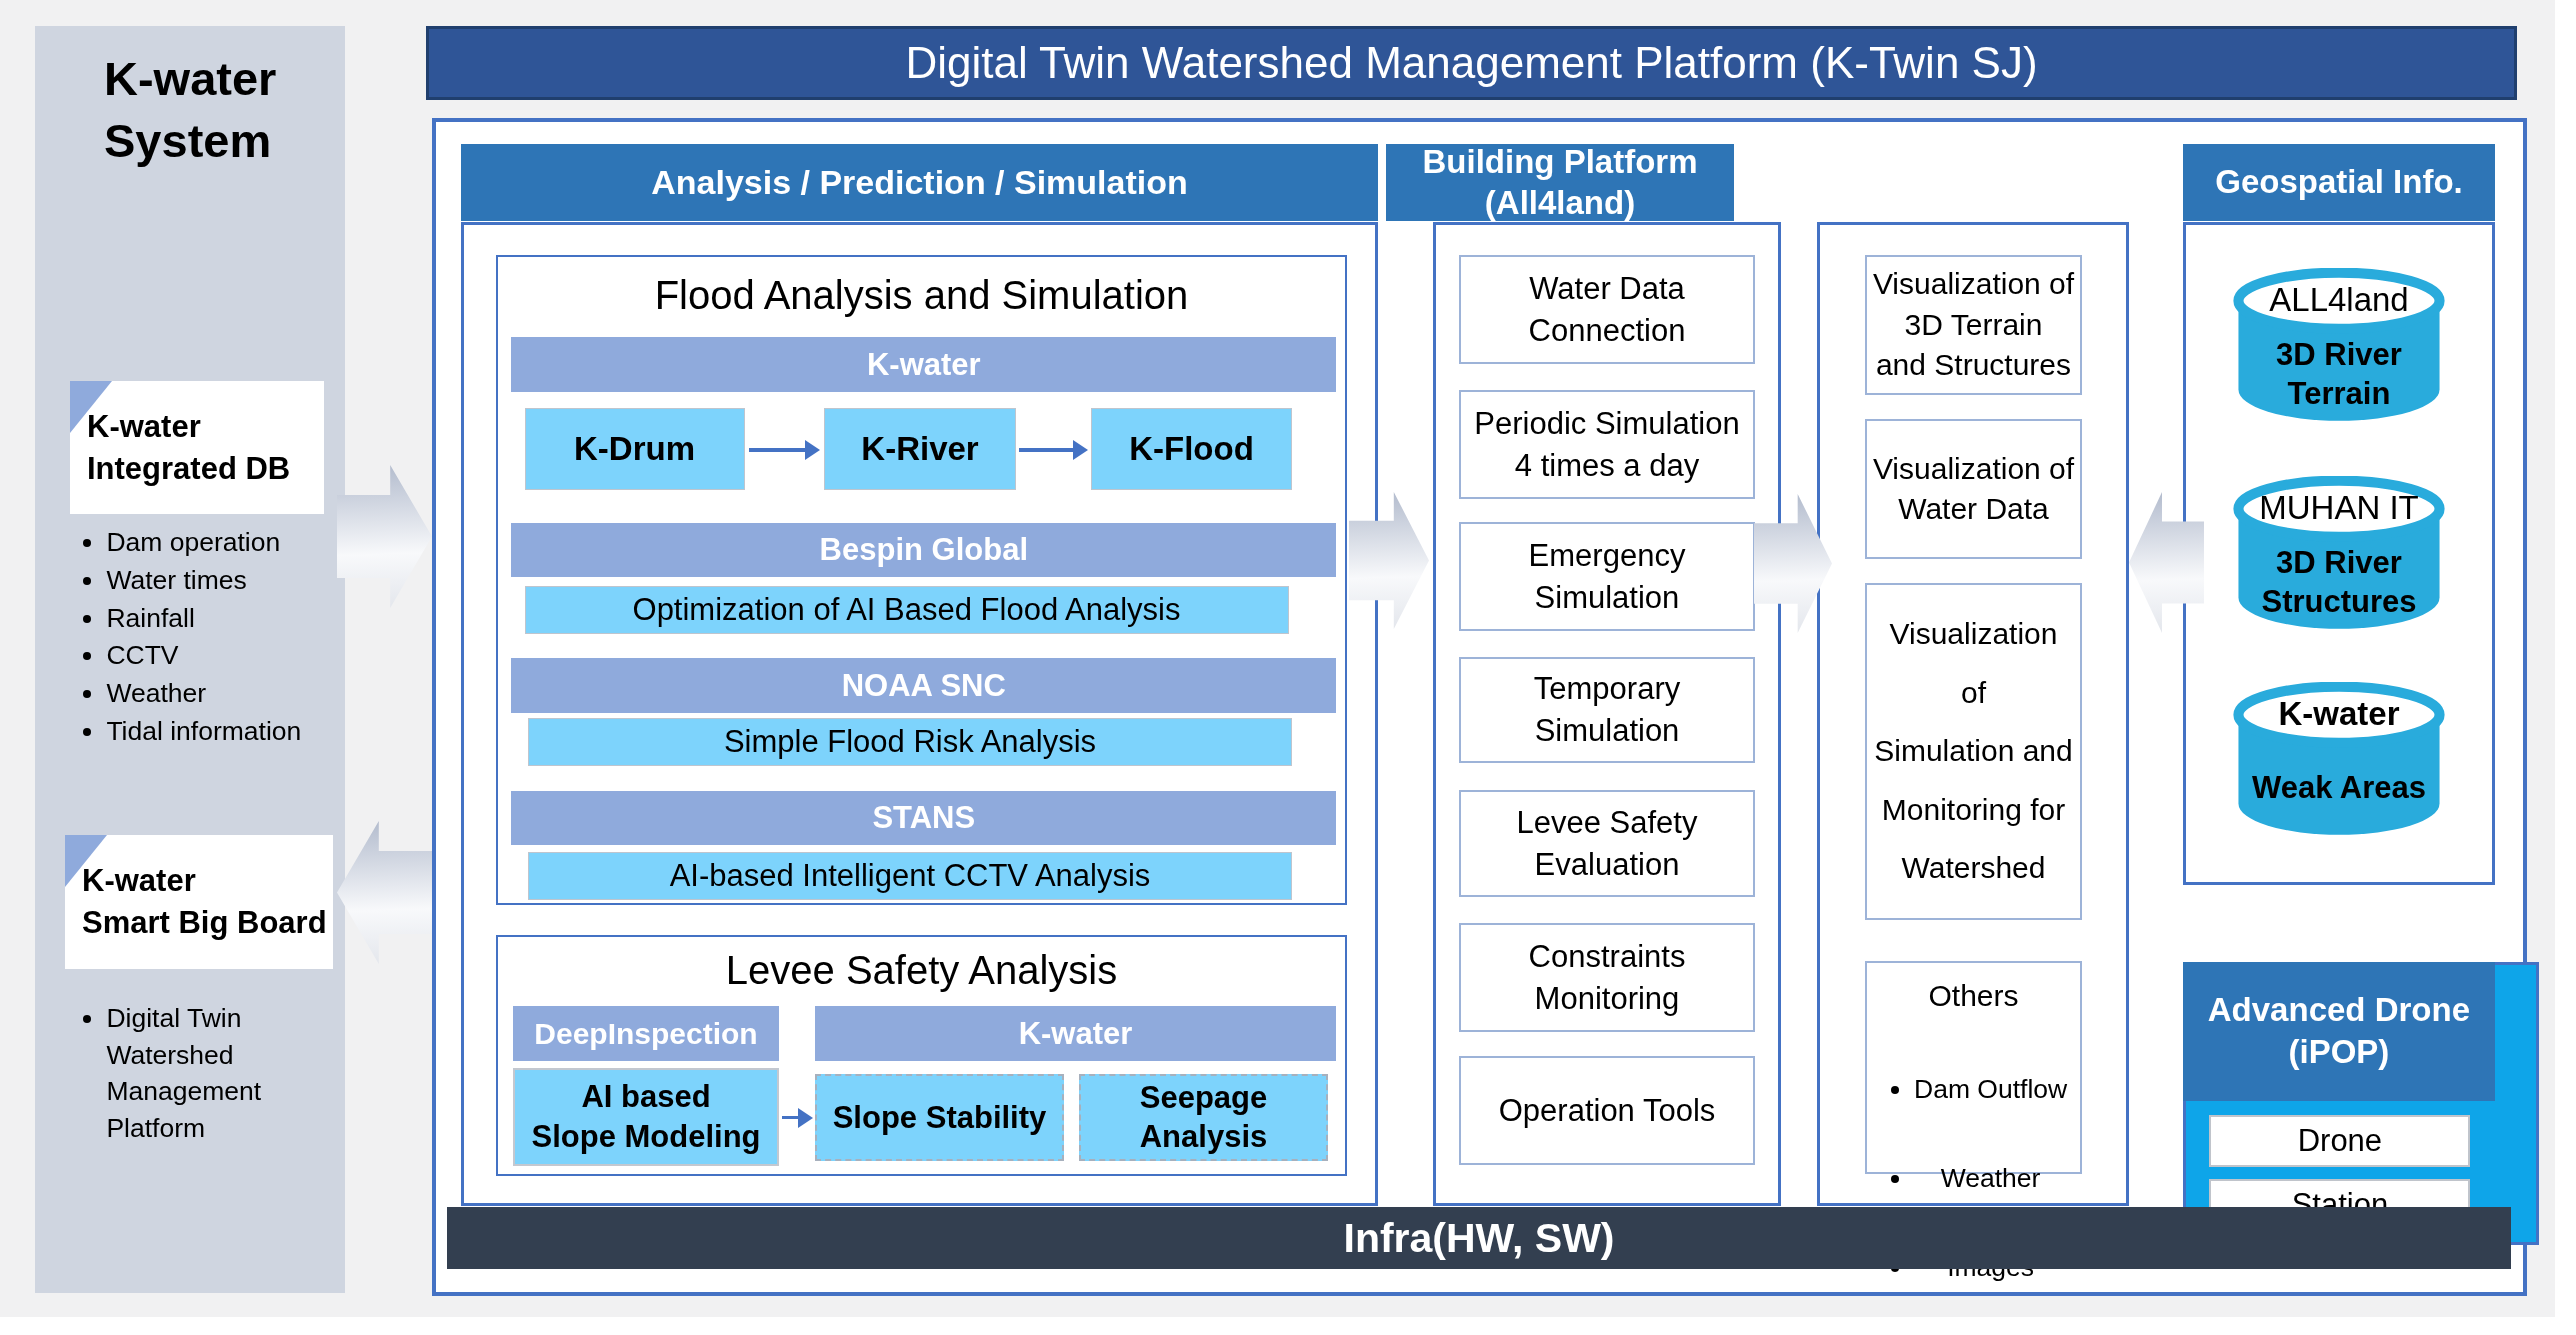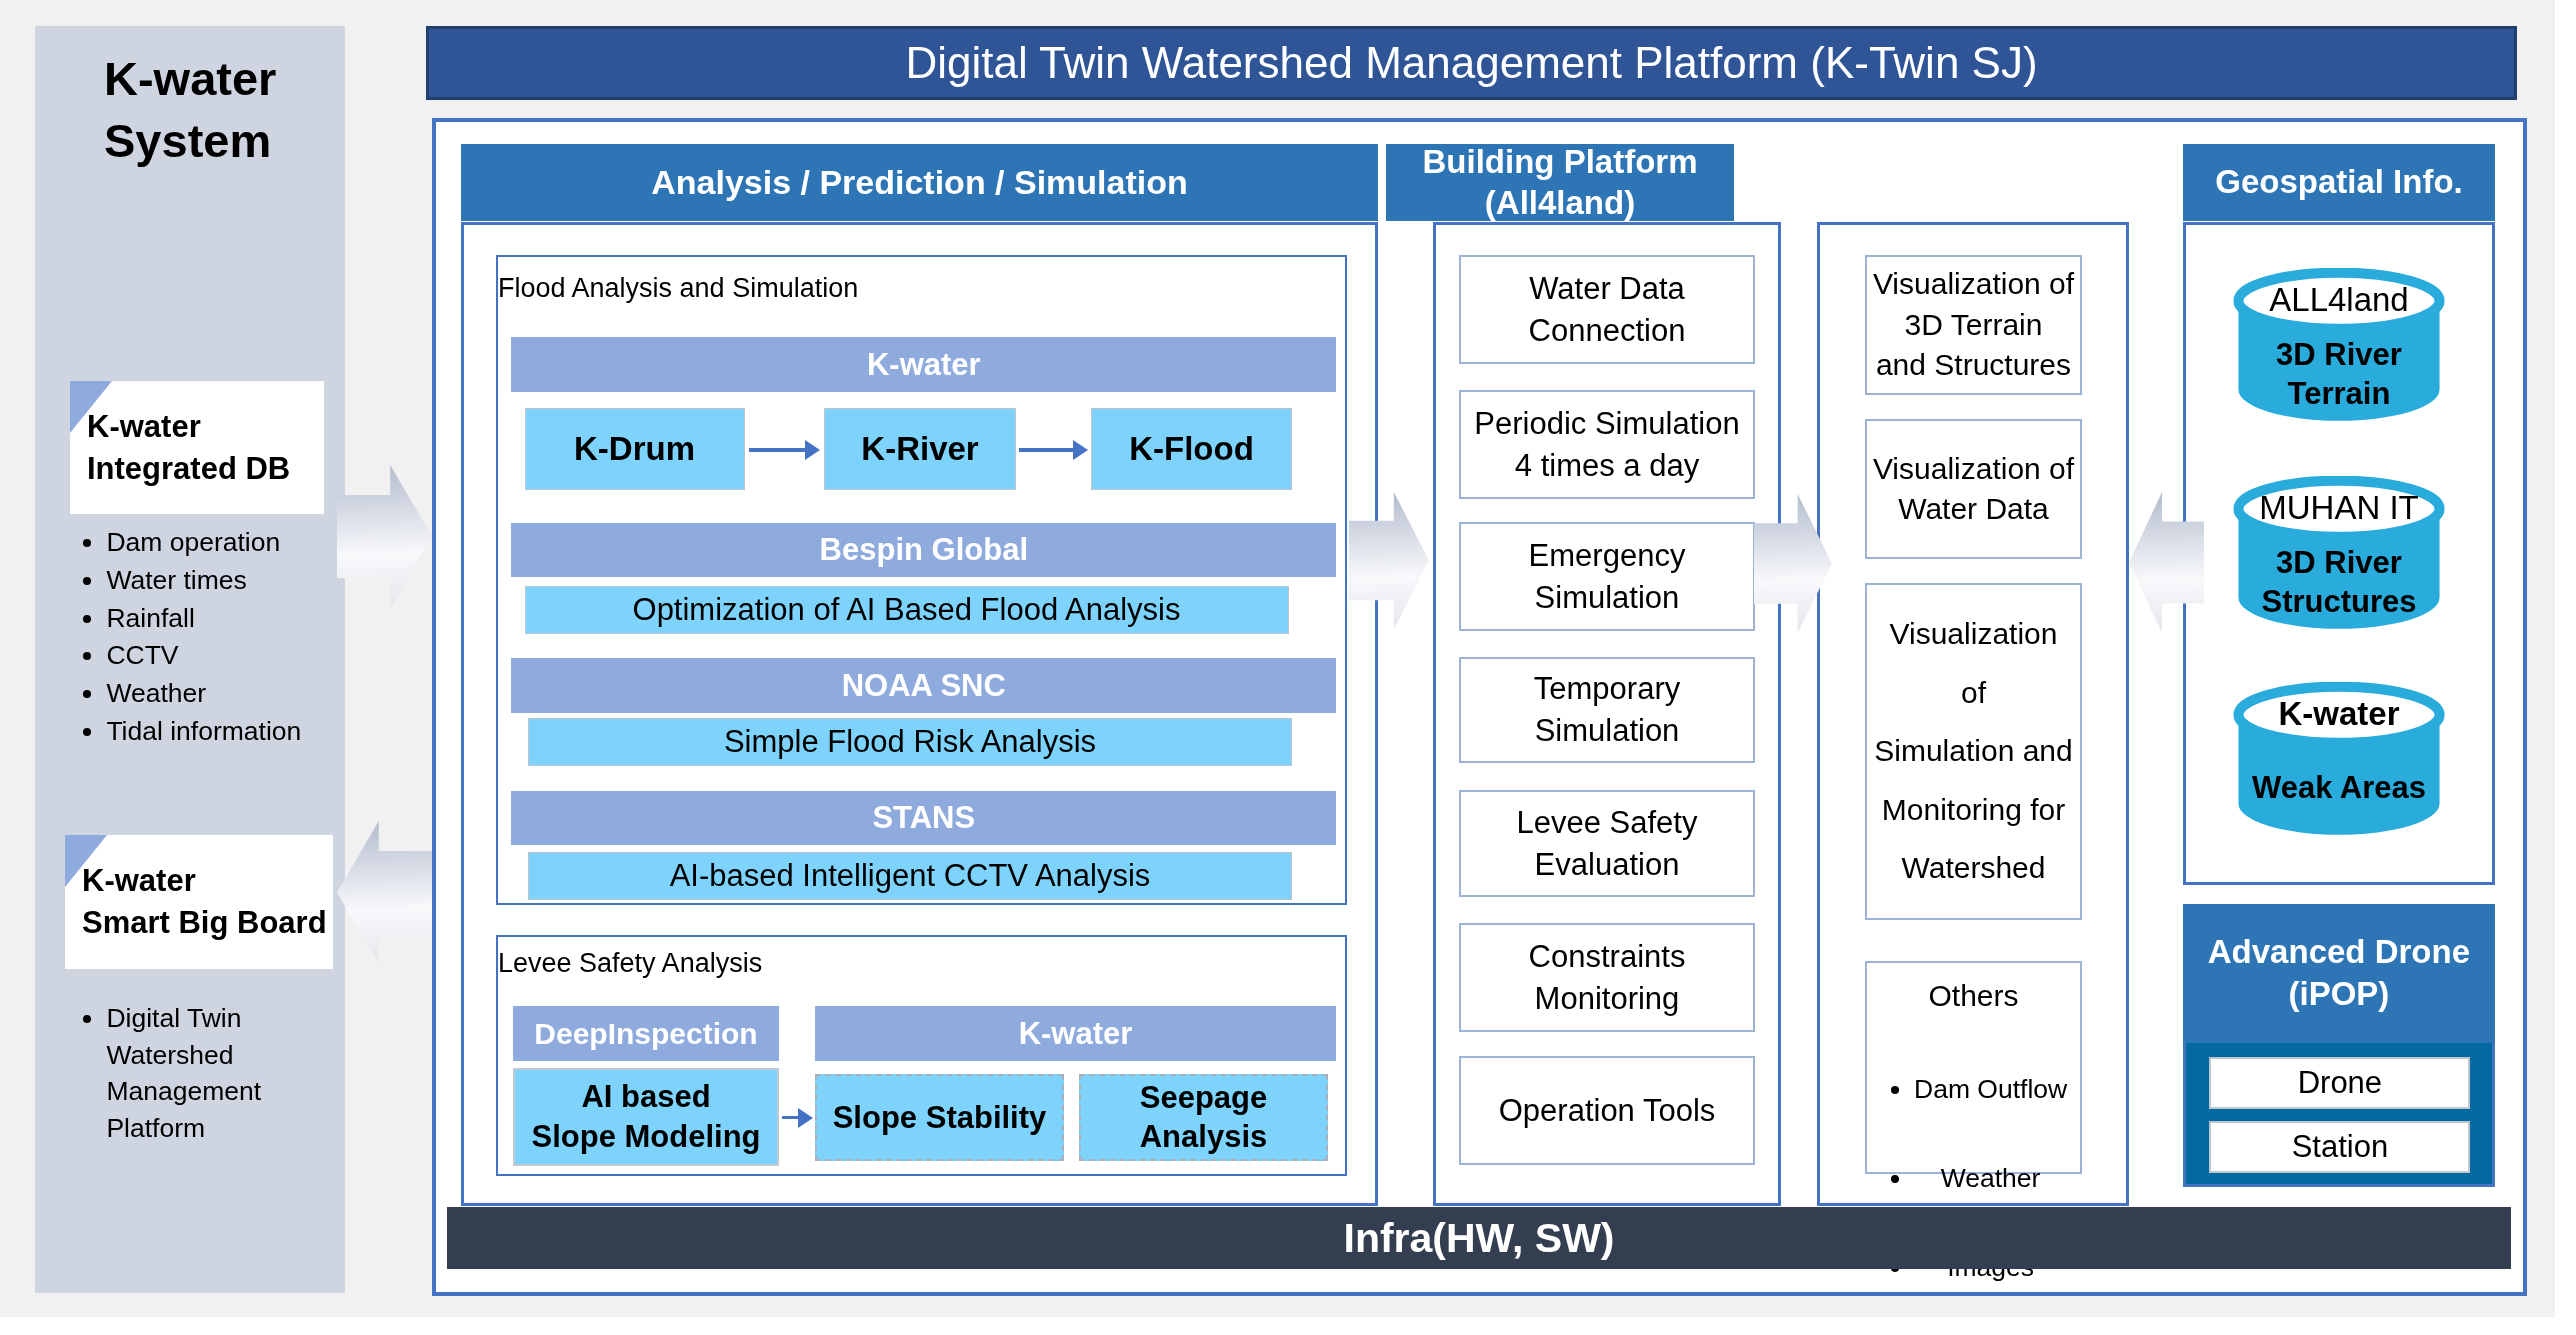--- a/index.html
+++ b/index.html
@@ -29,21 +29,21 @@
          clip-path:polygon(100% 21%,44% 21%,44% 0,0 50%,44% 100%,44% 79%,100% 79%);z-index:6;}
 
   
   .banner{left:426px;top:26px;width:2091px;height:74px;background:#2f5597;border:3.1px solid #203f6e;
           color:#fff;font-size:44px;font-weight:normal;}
   .main-border{left:432px;top:118px;width:2095px;height:1178px;background:#fff;border:4.7px solid #4472c4;}
   .col-header{background:#2e75b6;color:#fff;font-weight:bold;font-size:34px;line-height:1.22;z-index:3;}
   .col-body{background:#fff;border:3.1px solid #4472c4;z-index:2;}
 
   .sub-box{position:absolute;background:#fff;border:2.3px solid #4472c4;box-sizing:border-box;}
-  .sub-title{position:absolute;left:0;right:0;font-size:27px;}
+  .sub-title{position:absolute;left:0;right:0;text-align:center;font-size:40px;}
   .bar{position:absolute;background:#8faadc;color:#fff;font-weight:bold;font-size:31px;
        display:flex;align-items:center;justify-content:center;box-sizing:border-box;}
   .wbox{position:absolute;background:#7dd3fc;border:1.6px solid #bfc5ce;box-sizing:border-box;
         display:flex;align-items:center;justify-content:center;text-align:center;font-size:31px;}
   .kbox{font-weight:bold;font-size:33px;}
   .dash{border:2.3px dashed #a7b0bd;font-weight:600;}
   .solid3{border:2.3px solid #c3c8d0;font-weight:bold;}
 
   
   .flow{position:absolute;z-index:4;}
@@ -66,21 +66,21 @@
   
   .cyl{position:absolute;width:214px;height:159px;}
   .cyl svg{position:absolute;left:0;top:0;}
   .cyl-name{position:absolute;left:0;right:0;top:9.4px;height:45px;display:flex;align-items:center;
             justify-content:center;font-size:33px;z-index:2;}
   .cyl-label{position:absolute;left:0;right:0;top:59px;bottom:4.7px;display:flex;align-items:center;
              justify-content:center;text-align:center;font-size:31px;font-weight:bold;line-height:1.25;
              white-space:pre-line;z-index:2;}
 
   
-  .drone-box{left:2183px;top:904px;width:312px;height:283px;background:#0369a1;border:3.1px solid #4472c4;}
+  .drone-box{left:2183px;top:962px;width:356px;height:283px;background:#0ea5e9;border:3.1px solid #4472c4;}
   .drone-header{position:absolute;left:-3.1px;top:-3.1px;width:312px;height:139px;background:#2e75b6;color:#fff;
                 font-weight:bold;font-size:33px;line-height:1.3;display:flex;align-items:center;
                 justify-content:center;text-align:center;white-space:pre-line;}
   .drone-item{position:absolute;left:23.4px;width:261px;height:52px;background:#fff;border:2.3px solid #c0c4cb;
               box-sizing:border-box;display:flex;align-items:center;justify-content:center;font-size:31px;}
 
   .infra{left:447px;top:1207px;width:2064px;height:62px;background:#333f50;color:#fff;
          font-size:41px;font-weight:bold;z-index:3;}
 </style>
 </head>

